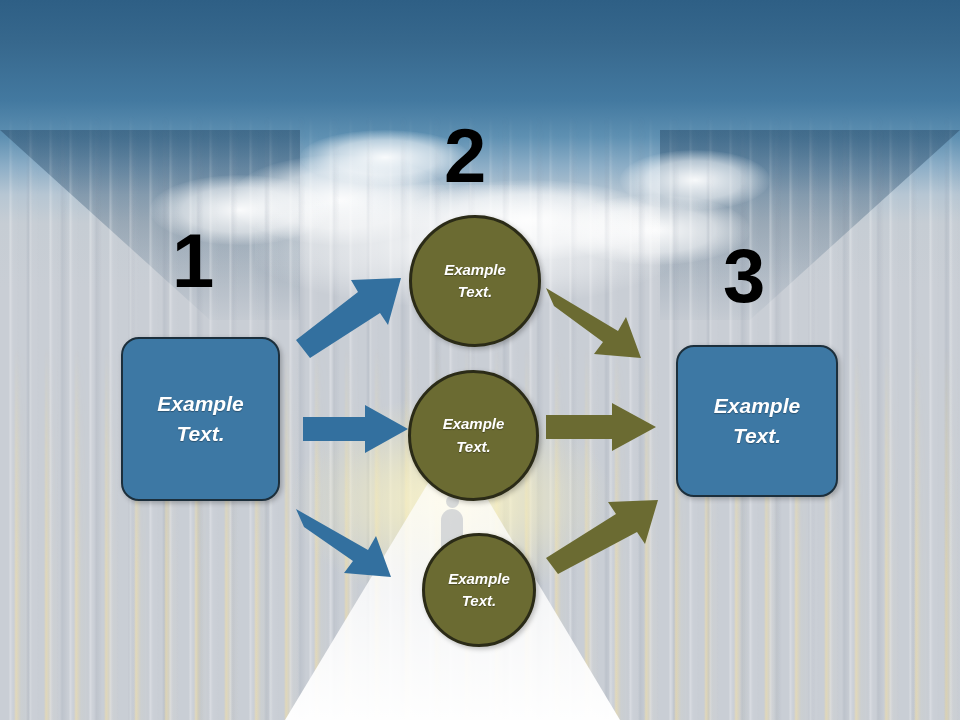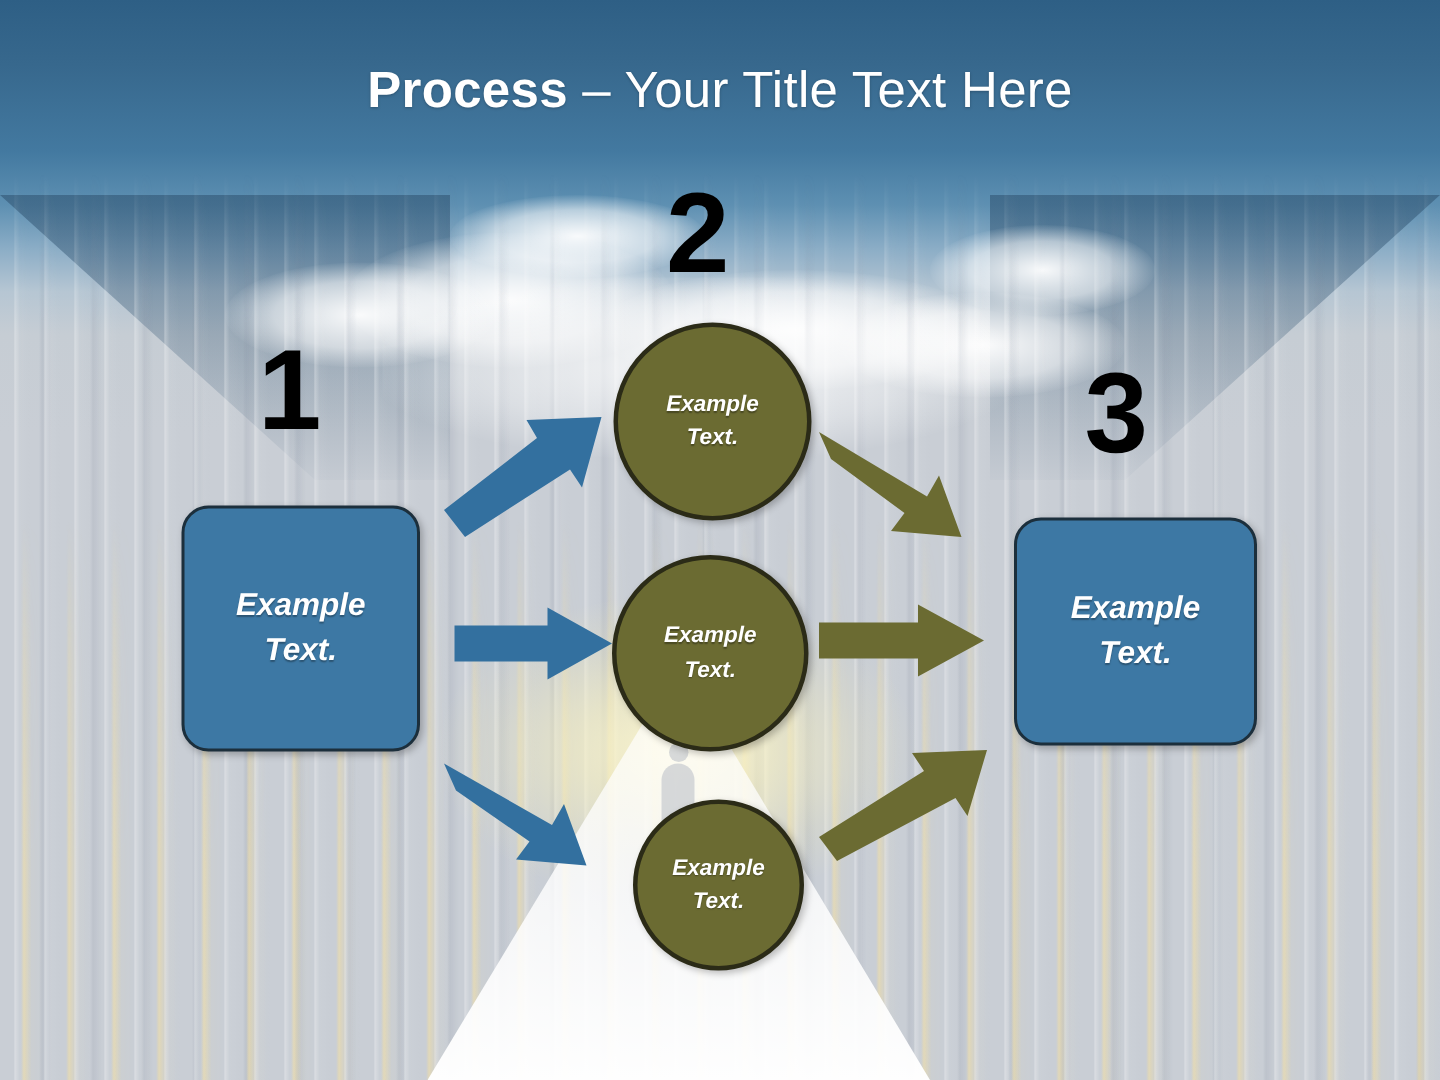--- a/index.html
+++ b/index.html
@@ -239,25 +239,20 @@
   <div class="top-glow"></div>
   <div class="light-path"></div>
   <div class="light-wedge"></div>
 
   <div class="figure">
     <div class="head"></div>
     <div class="body"></div>
     <div class="refl"></div>
   </div>
 
-  <div class="title-band">
-    <div class="title-text">
-      <span class="strong">Process</span><span class="light"> – </span><span class="light">Your Title Text Here</span>
-    </div>
-  </div>
 
   <div class="step-num" id="num1">1</div>
   <div class="step-num" id="num2">2</div>
   <div class="step-num" id="num3">3</div>
 
   <div class="rbox" id="box-left">
     <span class="text-line">Example</span>
     <span class="text-line">Text.</span>
   </div>
 

